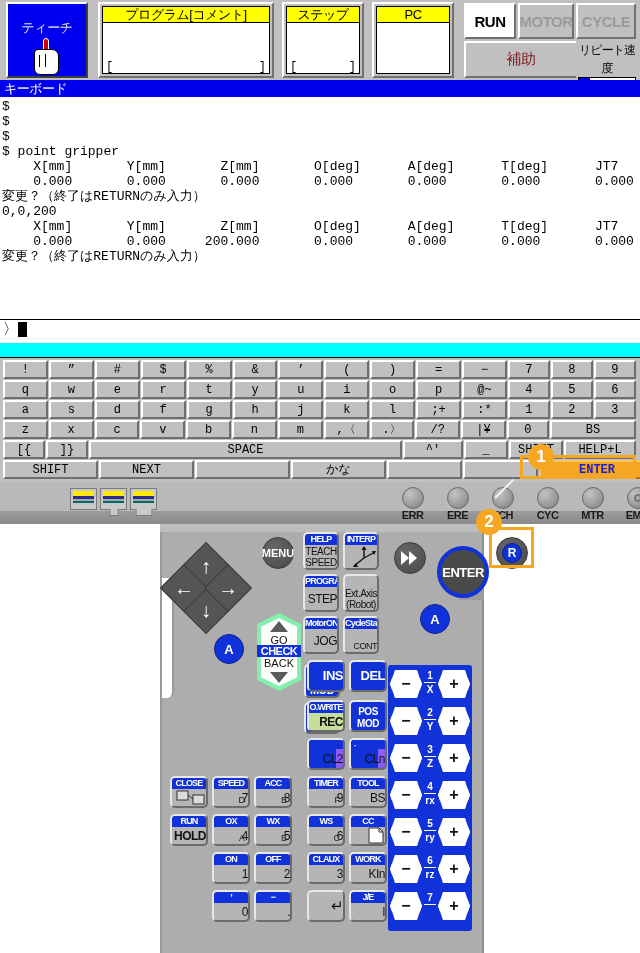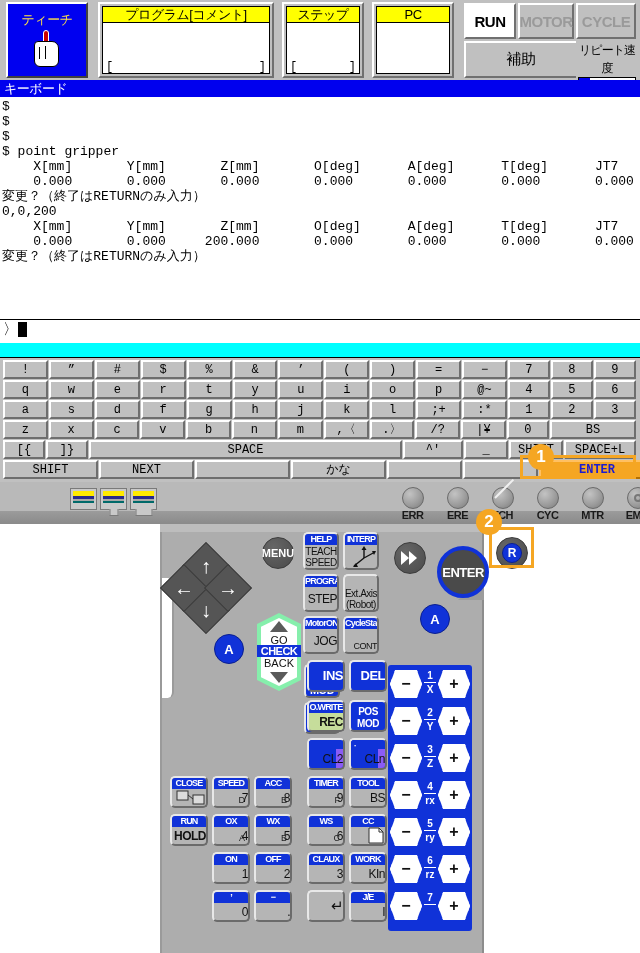--- a/index.html
+++ b/index.html
@@ -8,42 +8,42 @@
     font-family:"Liberation Sans","DejaVu Sans",sans-serif;
     -webkit-font-smoothing:none;
   }
   
   #topbar{position:absolute;left:0;top:0;width:640px;height:80px;background:#c0c0c0;}
   #teach-tile{
     position:absolute;left:6px;top:2px;width:82px;height:76px;background:#0000f0;
     border:2px solid;border-color:#fff #404040 #404040 #fff;box-sizing:border-box;
     display:flex;flex-direction:column;align-items:center;
   }
-  #teach-tile .lbl{color:#fde047;font-size:13px;line-height:15px;margin-top:8px;letter-spacing:-0.5px;}
+  #teach-tile .lbl{color:#e5e5e5;font-size:13px;line-height:15px;margin-top:16px;letter-spacing:-0.5px;}
   #teach-hand{width:30px;height:40px;position:relative;margin-top:3px;}
   #teach-hand .fingertip{position:absolute;left:11px;top:0;width:6px;height:13px;background:#cc0000;border:1px solid #fff;box-sizing:border-box;border-radius:3px 3px 0 0;}
   #teach-hand .palm{position:absolute;left:2px;top:11px;width:25px;height:26px;background:#fff;border:1px solid #000;box-sizing:border-box;border-radius:4px 7px 6px 6px;}
   #teach-hand .palm:before{content:"";position:absolute;left:4px;top:5px;width:1px;height:12px;background:#000;}
   #teach-hand .palm:after{content:"";position:absolute;left:10px;top:4px;width:1px;height:13px;background:#000;}
 
   .fieldbox{position:absolute;background:#c0c0c0;border:2px solid;border-color:#fff #707070 #707070 #fff;box-sizing:border-box;padding:2px;}
   .fieldbox .caption{background:#ffff00;color:#000;font-size:13px;line-height:15px;text-align:center;border:1px solid #000;box-sizing:border-box;letter-spacing:-0.5px;overflow:hidden;white-space:nowrap;}
   .fieldbox .value{background:#fff;border:1px solid #000;border-top:none;box-sizing:border-box;font-family:"Liberation Mono","DejaVu Sans Mono",monospace;font-size:11px;color:#000;position:relative;}
   .fieldbox .value .brk{position:absolute;left:3px;bottom:0px;font-size:12px;line-height:12px;}
   .fieldbox .value .brk2{position:absolute;right:3px;bottom:0px;font-size:12px;line-height:12px;}
 
   #prog-box{left:98px;top:2px;width:176px;height:76px;}
   #step-box{left:282px;top:2px;width:82px;height:76px;}
   #pc-box{left:372px;top:2px;width:82px;height:76px;}
 
   .lampbtn{position:absolute;box-sizing:border-box;border:2px solid;border-color:#fff #707070 #707070 #fff;background:#c0c0c0;display:flex;align-items:center;justify-content:center;font-weight:bold;font-size:15px;letter-spacing:-0.5px;}
   #run-lamp{left:464px;top:3px;width:52px;height:36px;background:#fff;color:#000;}
   #motor-lamp{left:518px;top:3px;width:56px;height:36px;color:#9a9a9a;}
   #cycle-lamp{left:576px;top:3px;width:60px;height:36px;color:#9a9a9a;}
-  #aux-btn{left:464px;top:41px;width:114px;height:37px;font-size:15px;font-weight:normal;color:#000000;}
+  #aux-btn{left:464px;top:41px;width:114px;height:37px;font-size:15px;font-weight:normal;color:#7f1d1d;}
   #speed-wrap{position:absolute;left:576px;top:41px;width:62px;height:37px;background:#c0c0c0;}
   #speed-title{font-size:12px;text-align:center;line-height:18px;color:#000;letter-spacing:-1px;}
   #speed-bar{margin:0 2px;height:16px;background:#fff;border:1px solid #000;box-sizing:border-box;position:relative;}
   #speed-bar .fill{position:absolute;left:0;top:0;bottom:0;width:12px;background:#0000f0;}
   #speed-bar .pct{position:absolute;left:0;right:0;top:0;text-align:center;font-size:11px;line-height:14px;color:#d00000;font-family:"Liberation Mono","DejaVu Sans Mono",monospace;}
 
   
   #kbtitle{position:absolute;left:0;top:80px;width:640px;height:17px;background:#0000ee;color:#fff;font-size:13px;line-height:17px;padding-left:4px;box-sizing:border-box;letter-spacing:-0.5px;}
 
   
@@ -277,21 +277,21 @@
       <div class="key" style="flex: 0 0 42px;">0</div>
       <div class="key" style="flex: 0 0 86px;">BS</div>
     </div>
     <div class="krow">
       <div class="key" style="flex: 0 0 42px;">[{</div>
       <div class="key" style="flex: 0 0 42px;">]}</div>
       <div class="key" style="flex: 1 1 0px;">SPACE</div>
       <div class="key" style="flex: 0 0 60px;">^'</div>
       <div class="key" style="flex: 0 0 44px;">_</div>
       <div class="key" style="flex: 0 0 54px;">SHIFT</div>
-      <div class="key" style="flex: 0 0 72px;">SPACE+L</div>
+      <div class="key" style="flex: 0 0 72px;">HELP+L</div>
     </div>
     <div class="krow">
       <div class="key" style="flex: 0 0 95px;">SHIFT</div>
       <div class="key" style="flex: 0 0 95px;">NEXT</div>
       <div class="key" style="flex: 0 0 95px;"></div>
       <div class="key" style="flex: 0 0 95px;">かな</div>
       <div class="key" style="flex: 0 0 75px;"></div>
       <div class="key" style="flex: 0 0 75px;"></div>
       <div class="key enter-hl" style="flex: 0 0 116px;">ENTER</div>
     </div>

